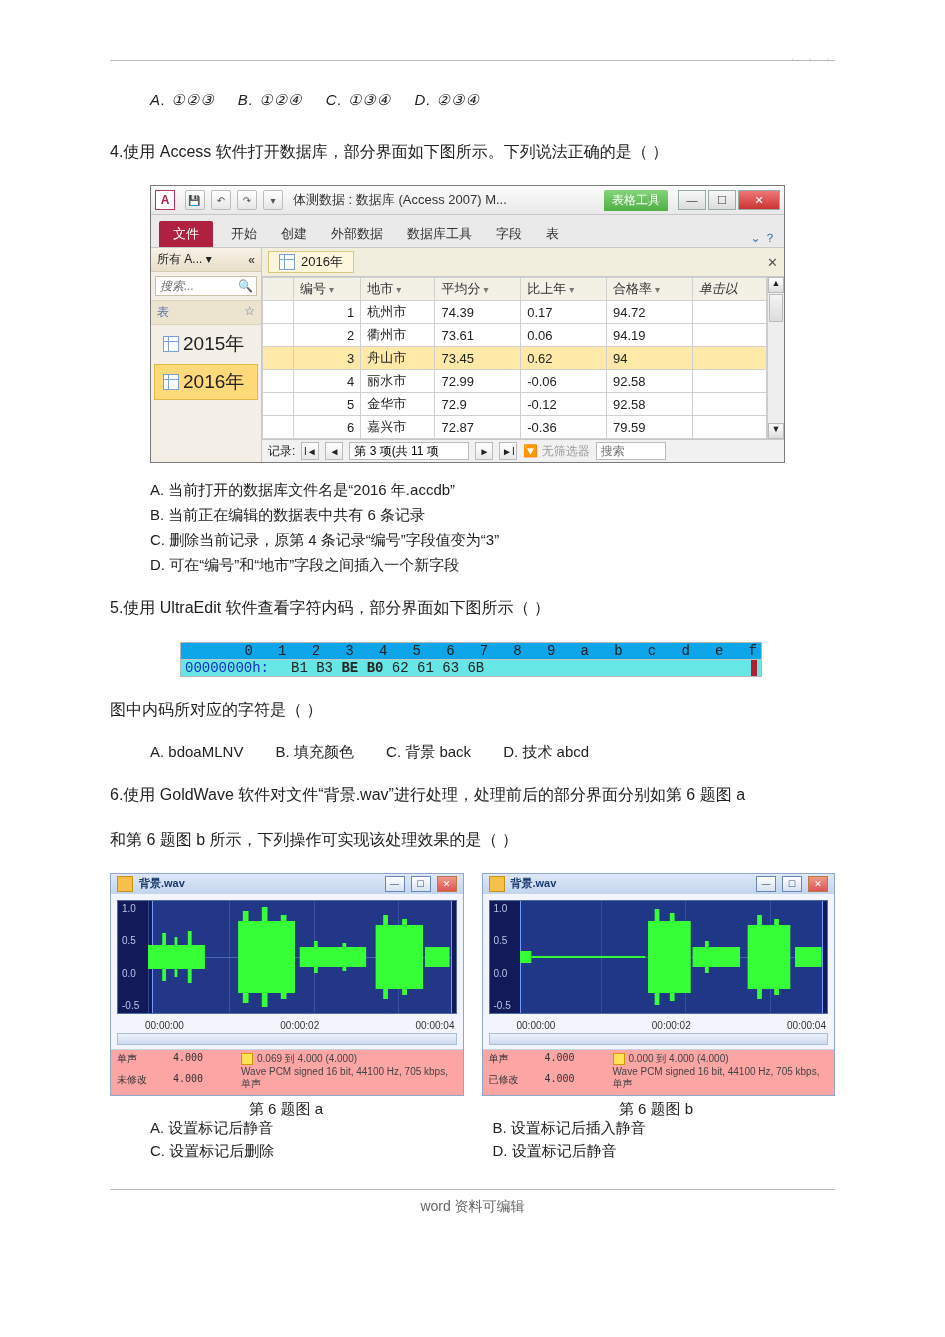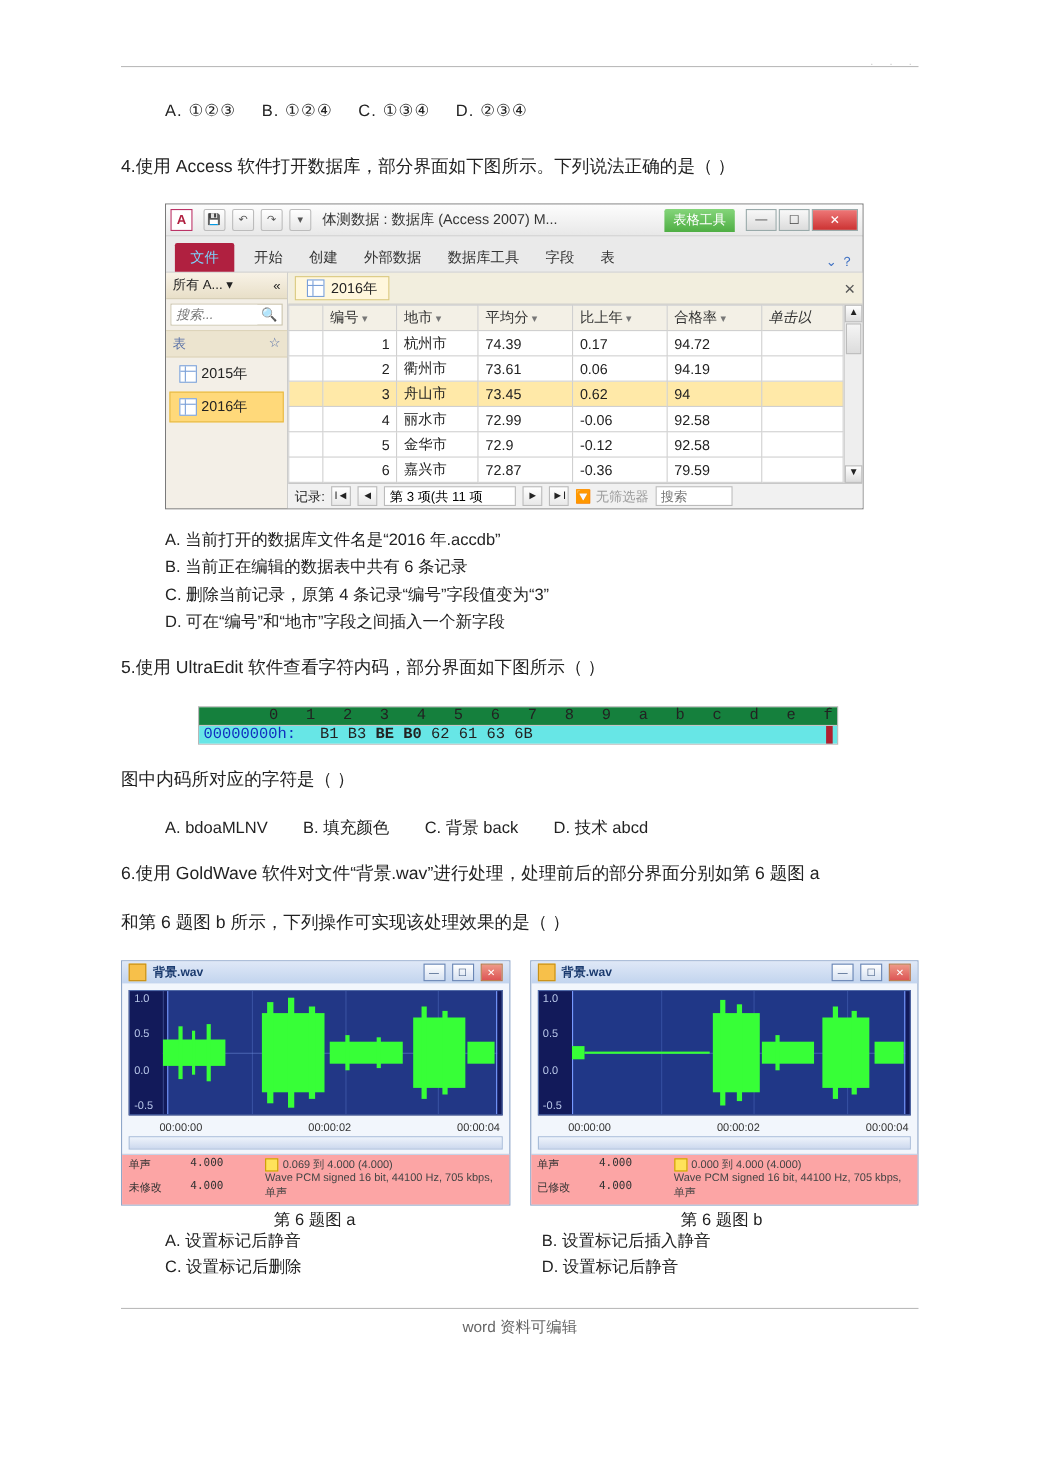--- a/index.html
+++ b/index.html
@@ -18,20 +18,21 @@
   }
   .thin-rule {
     border-top: 1px solid #bbb;
     margin: 0 0 30px 0;
     position: relative;
   }
   .answers-line {
     font-size: 15px;
     margin: 0 0 28px 40px;
     letter-spacing: 1px;
+    font-style: italic;
   }
   .answers-line .opt { display:inline-block; margin-right: 18px; }
   .question {
     font-size: 16px;
     margin: 18px 0 18px 0;
     line-height: 1.9;
   }
   .option-row { font-size: 15px; margin: 6px 0 6px 40px; }
   .option-inline { display:inline-block; margin-right: 28px; }
 
@@ -70,21 +71,21 @@
     background:linear-gradient(#f8f8f8,#dcdcdc);
     display:flex;align-items:center;justify-content:center;font-size:11px;color:#444;
   }
   .win-btn.close{ background:linear-gradient(#e77,#c33); color:#fff; width:40px;}
   .ribbon-tabs {
     display:flex; gap:12px; align-items:flex-end;
     padding:2px 8px 0 8px; background:#eaeaea; border-bottom:1px solid #c8c8c8;
     height:30px;
   }
   .file-tab {
-    background:#b02040; color:#7dd3fc; padding:4px 14px;
+    background:#b02040; color:#ffffff; padding:4px 14px;
     font-size:13px; border-radius:2px 2px 0 0;
   }
   .rtab { font-size:13px; color:#333; padding:4px 6px;}
   .help-chevron { margin-left:auto; color:#3b6ec2; font-size:12px;}
   .acc-body { display:flex; }
   .nav-pane {
     width:110px; border-right:1px solid #c8c8c8; background:#f3efe7;
     display:flex; flex-direction:column;
   }
   .nav-head {
@@ -97,21 +98,21 @@
   .nav-search input {
     border:none; outline:none; font-size:12px; padding:2px 4px; width:70px; font-style:italic; color:#888;
   }
   .nav-search .mag { padding:0 4px; color:#777; font-size:12px;}
   .nav-group {
     padding:3px 6px; font-size:12px; color:#5a72a8; background:#ece4cf;
     border-top:1px solid #ddd4ba; border-bottom:1px solid #ddd4ba;
     display:flex; justify-content:space-between;
   }
   .nav-item {
-    display:flex; align-items:center; gap:4px; padding:4px 8px; font-size:13px;
+    display:flex; align-items:center; gap:4px; padding:4px 8px; font-size:19px;
     border:1px solid transparent; margin:1px 3px;
   }
   .nav-item.selected { background:#ffd97a; border:1px solid #e6b945;}
   .tbl-icon {
     width:14px;height:14px; background:#fff; border:1px solid #7aa0d8;
     position:relative;
   }
   .tbl-icon::before{content:"";position:absolute;left:0;right:0;top:4px;border-top:1px solid #7aa0d8;}
   .tbl-icon::after{content:"";position:absolute;top:0;bottom:0;left:4px;border-left:1px solid #7aa0d8;}
   .work-area { flex:1; background:#f7f7f7; }
@@ -145,21 +146,21 @@
   .rec-nav .dim{ color:#999;}
   .vscroll { width:16px; background:#eee; border-left:1px solid #ccc; display:flex;flex-direction:column;}
   .vscroll .arrow{height:14px;background:linear-gradient(#fff,#ddd);border:1px solid #bbb;font-size:9px;text-align:center;}
   .vscroll .thumb{flex:0 0 26px;background:linear-gradient(#f5f5f5,#dcdcdc);border:1px solid #bbb;margin:1px;}
   .vscroll .track{flex:1;}
   .click-add{ font-style:italic; color:#2a5db0;}
 
   
   .ue-wrap{ margin: 10px 0 14px 70px; width:580px; border:1px solid #b8b8b8;}
   .ue-ruler{
-    background:#15803d; font-family: Consolas, "Courier New", monospace; font-size:14px;
+    background:#0ea5e9; font-family: Consolas, "Courier New", monospace; font-size:14px;
     padding:0 4px; border-bottom:1px solid #c4c4c4; letter-spacing:0; white-space:pre;
     display:flex;
   }
   .ue-ruler .gutter{ width:106px; }
   .ue-ruler .cols{ flex:1; }
   .ue-line{
     font-family: Consolas, "Courier New", monospace; font-size:14px;
     background:#67e6e6; padding:0 4px; display:flex;
   }
   .ue-addr{ color:#1030c0; width:106px;}

